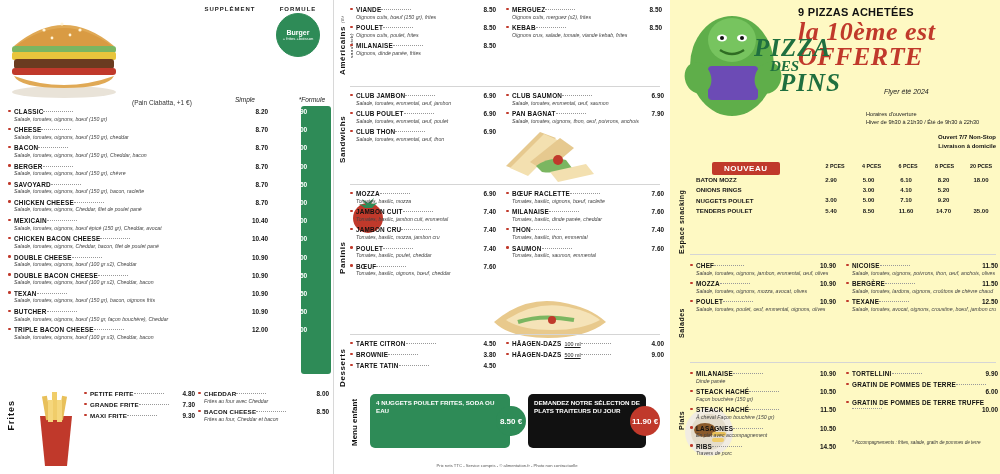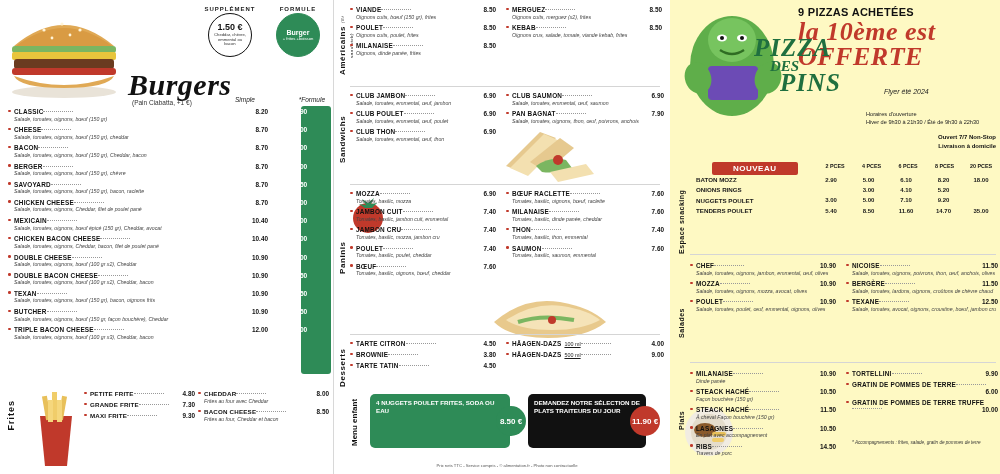--- a/index.html
+++ b/index.html
@@ -76,21 +76,21 @@
   .promo-txt{position:absolute;left:128px;top:6px;font-size:11px;font-weight:bold;color:#111;letter-spacing:.3px;}
   .promo-big{position:absolute;left:128px;top:20px;font-family:"Liberation Serif",serif;font-size:26px;font-weight:bold;font-style:italic;color:#c0392b;letter-spacing:.5px;line-height:.95;}
   .hulk{position:absolute;left:4px;top:4px;width:120px;height:118px;}
   .logo{position:absolute;left:84px;top:34px;width:118px;height:72px;}
   .logo .pz1{font-family:"Liberation Serif",serif;font-style:italic;font-weight:bold;font-size:25px;color:#1f6f3f;letter-spacing:1px;}
   .logo .pz2{font-family:"Liberation Serif",serif;font-style:italic;font-weight:bold;font-size:15px;color:#1f6f3f;margin-left:16px;margin-top:-4px;}
   .flyer{position:absolute;left:214px;top:88px;font-size:7px;font-style:italic;color:#222;}
   .horaires{position:absolute;left:196px;top:110px;font-size:5.6px;color:#222;text-align:left;line-height:1.5;}
   .phone{position:absolute;left:6px;top:130px;font-size:25px;font-weight:bold;color:#1f6f3f;letter-spacing:-.3px;}
   .ouvert{position:absolute;right:4px;top:133px;font-size:6px;font-weight:bold;color:#111;text-align:right;line-height:1.5;}
-  .nouveau{position:absolute;left:42px;top:162px;background:#c0392b;color:#fff;font-size:8px;font-weight:bold;padding:2px 21px;border-radius:2px;letter-spacing:.5px;}
+  .nouveau{position:absolute;left:42px;top:162px;background:#c0392b;color:#fff;font-size:8px;font-weight:bold;padding:2px 12px;border-radius:2px;letter-spacing:.5px;}
   .snack-head{position:absolute;left:150px;top:163px;width:176px;display:flex;justify-content:space-between;font-size:5.4px;font-weight:bold;color:#111;}
   .snack-rows{position:absolute;left:26px;top:176px;width:300px;}
   .snack-row{display:flex;align-items:center;margin-bottom:3.4px;}
   .snack-row .nm{flex:0 0 120px;font-size:6.2px;font-weight:bold;text-transform:uppercase;}
   .snack-row .cells{flex:1;display:flex;justify-content:space-between;font-size:6px;font-weight:bold;}
   .snack-row .cells span{width:30px;text-align:center;}
   .salades-l{position:absolute;left:26px;top:262px;width:140px;}
   .salades-r{position:absolute;left:182px;top:262px;width:146px;}
   .plats-l{position:absolute;left:26px;top:370px;width:140px;}
   .plats-r{position:absolute;left:182px;top:370px;width:146px;}
@@ -119,35 +119,30 @@
       <rect x="8" y="42" width="104" height="7" rx="3" fill="#7bb661"></rect>
       <rect x="8" y="48" width="104" height="8" rx="2" fill="#e8c53c"></rect>
       <rect x="10" y="55" width="100" height="10" rx="3" fill="#6b3b20"></rect>
       <rect x="8" y="64" width="104" height="7" rx="3" fill="#c0392b"></rect>
       <path d="M10 72 q50 18 100 0 q-6 12 -50 12 q-44 0 -50 -12z" fill="#e0a955"></path>
     </svg>
 
     <div class="supp-wrap">
       <div class="supp" style="left:66px;top:0;width:68px;">
         <div class="lbl">SUPPLÉMENT</div>
-        <div class="circ">
-          <div class="pz">1.50 €</div>
-          <div class="sub">Cheddar, chèvre, emmental ou bacon</div>
-        </div>
       </div>
       <div class="supp" style="left:138px;top:0;width:60px;">
         <div class="lbl">FORMULE</div>
         <div class="circ green">
           <div class="pz" style="font-size:7px;">Burger</div>
           <div class="sub">+ frites +boisson</div>
         </div>
       </div>
     </div>
 
-    <div class="title-burgers">Burgers</div>
     <div class="title-sub">(Pain Ciabatta, +1 €)</div>
 
     <div class="col-heads">
       <span class="hd-simple">Simple</span>
       <span class="hd-formule">*Formule</span>
     </div>
 
     <div class="formule-band"></div>
 
     <div class="burger-list" id="burger-list">

